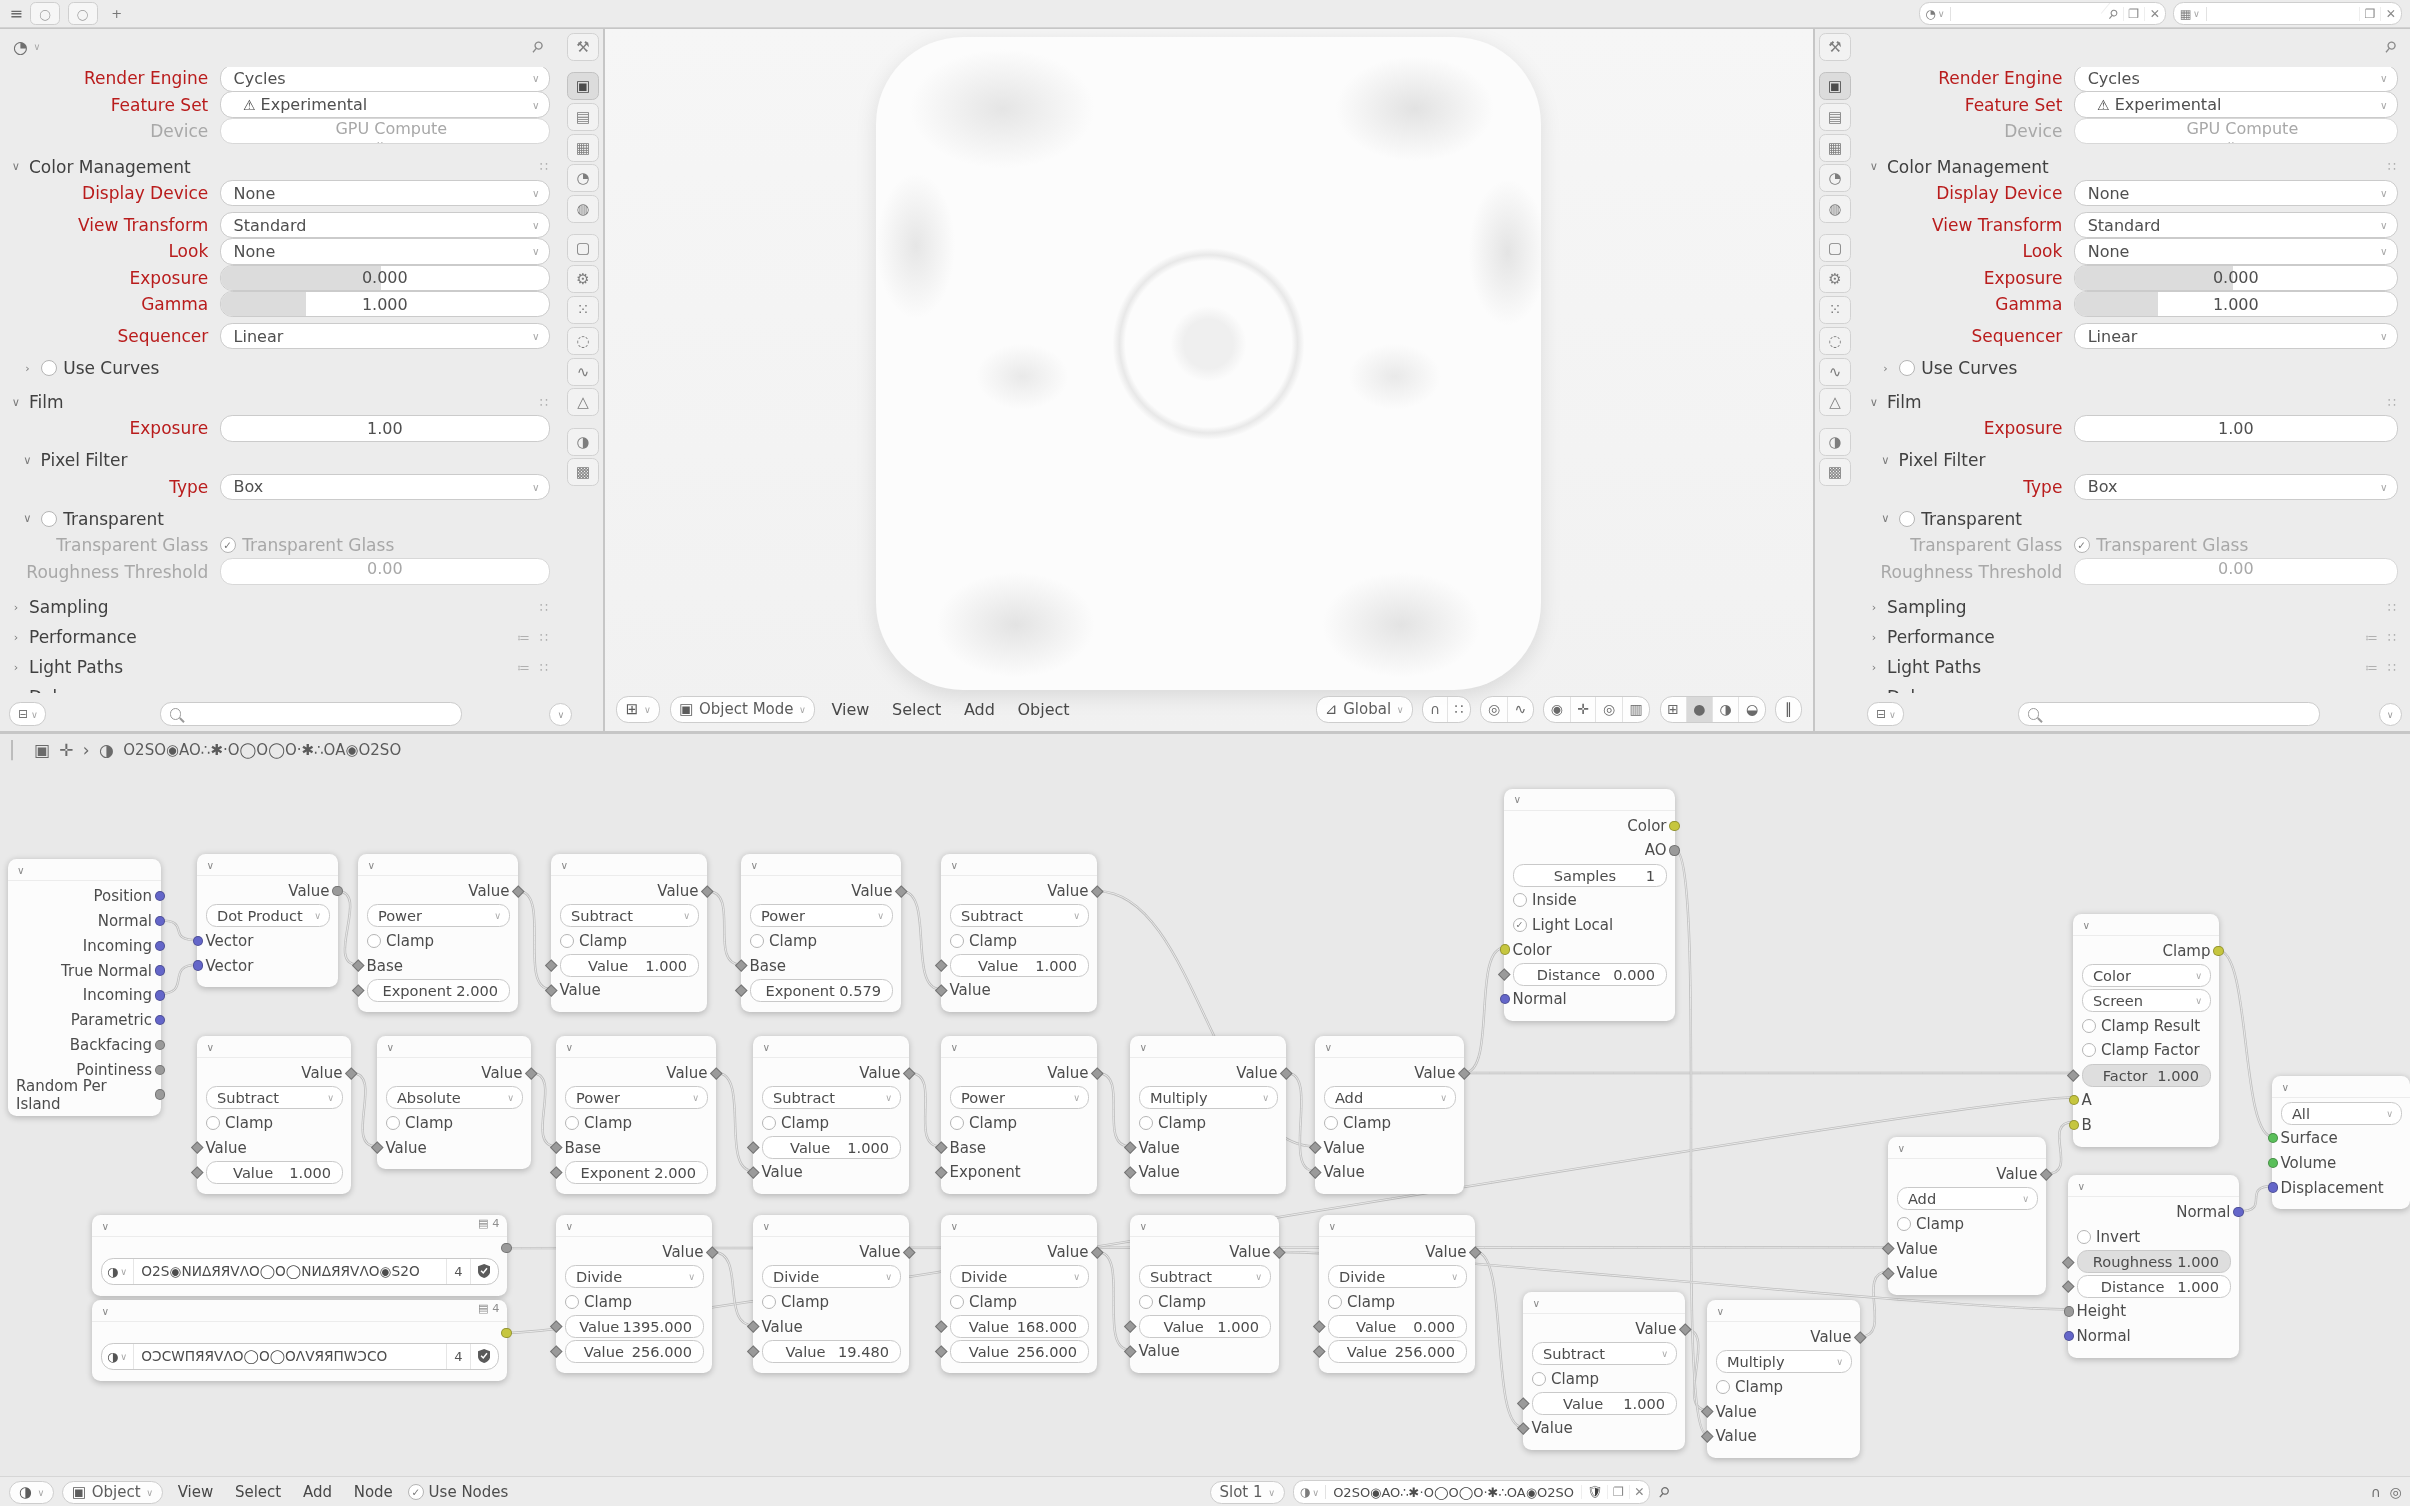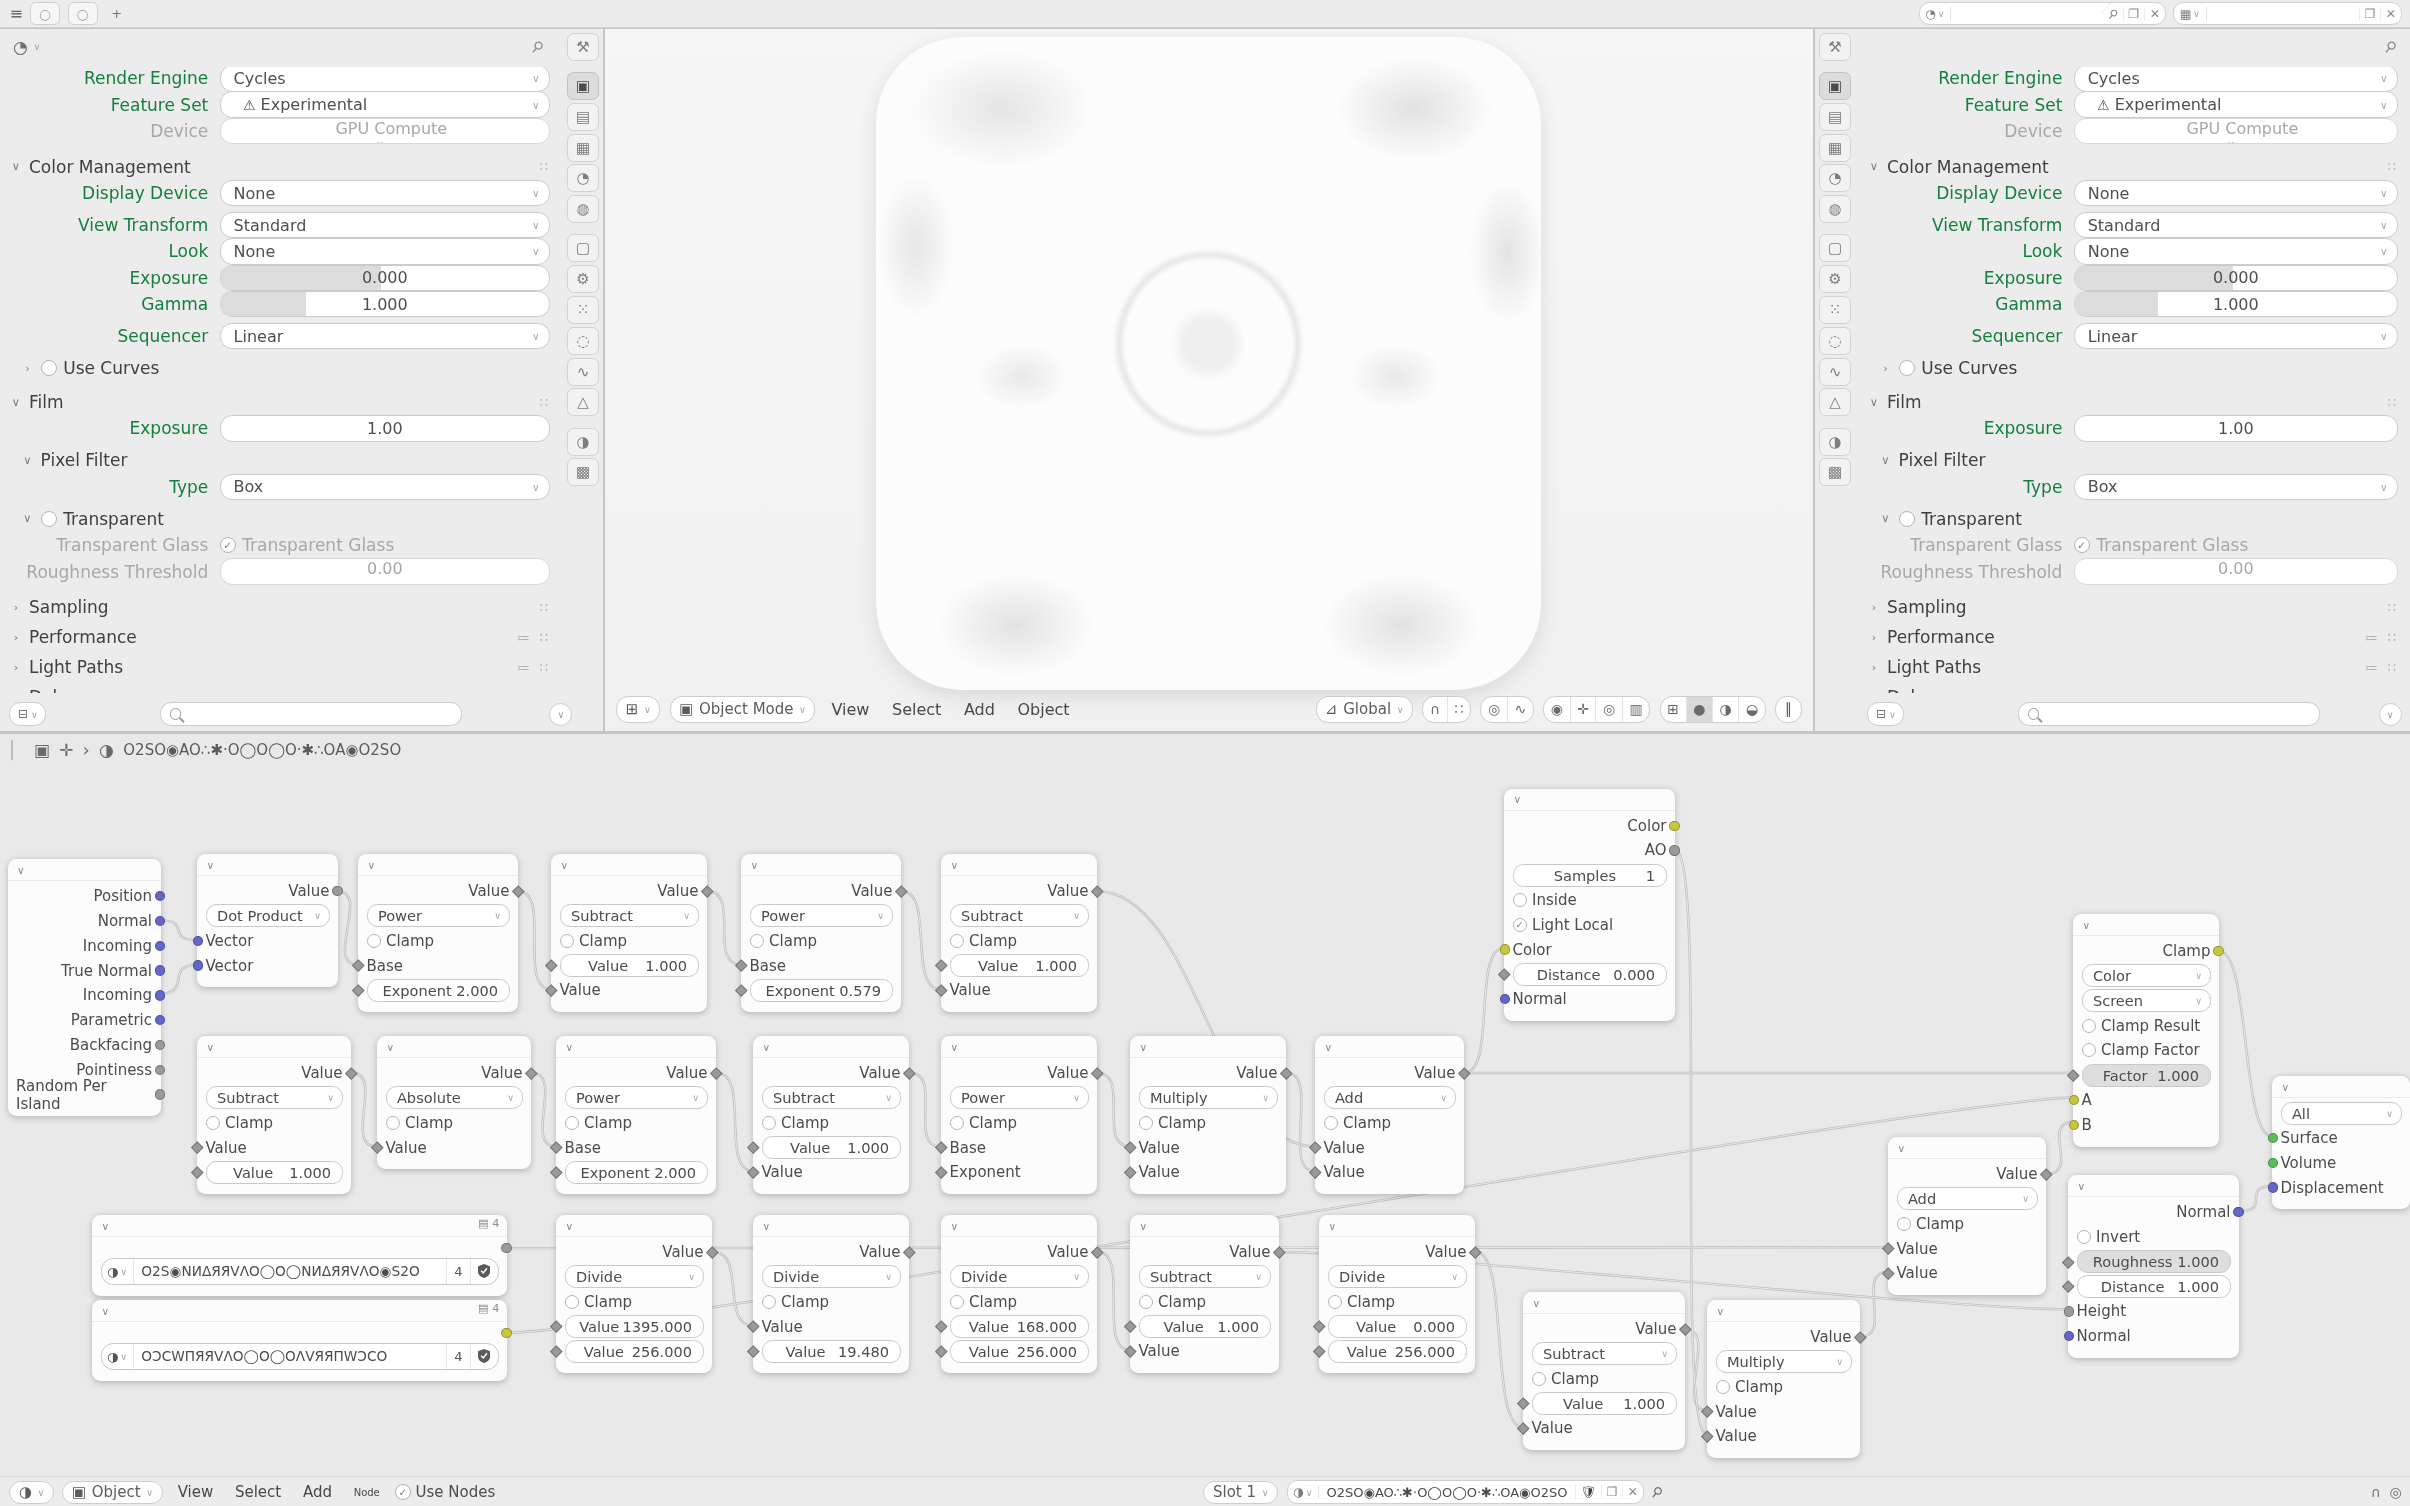--- a/index.html
+++ b/index.html
@@ -23,21 +23,21 @@
   .editor{position:absolute;background:#ececec;}
   #props-left{left:0;top:29px;width:603px;height:702px;}
   #props-right{left:1815px;top:29px;width:596px;height:702px;}
   #viewport{left:605px;top:29px;width:1208px;height:702px;background:linear-gradient(#f6f6f6,#f1f1f1);overflow:hidden;}
   #nodeed{left:0;top:734px;width:2411px;height:773px;background:#e9e9e9;overflow:hidden;}
   
   .pheader{position:absolute;top:5.6px;height:24.5px;display:flex;align-items:center;gap:5.6px;color:#6f6f6f;}
   .pin{font-size:15px;color:#8b8b8b;transform:rotate(40deg);display:inline-block;}
   .prows{position:absolute;top:38px;bottom:38px;overflow:hidden;}
   .prow{display:flex;align-items:center;height:22.6px;margin-bottom:3.8px;}
-  .plabel{width:39%;text-align:right;padding-right:11.3px;box-sizing:border-box;color:#15803d;font-size:17px;white-space:nowrap;}
+  .plabel{width:39%;text-align:right;padding-right:11.3px;box-sizing:border-box;color:#b91c1c;font-size:17px;white-space:nowrap;}
   .pwidget{flex:1;margin-right:13px;position:relative;}
   .wfield{height:24.5px;border:0.9px solid #cbcbcb;border-radius:12.2px;background:#fff;display:flex;
           align-items:center;font-size:16px;color:#4f4f4f;position:relative;overflow:hidden;}
   .wfield .txt{padding-left:13px;flex:1;text-align:left;white-space:nowrap;}
   .wfield .cc{padding-right:9.4px;color:#a8a8a8;font-size:10.4px;}
   .wfield.center .txt{text-align:center;padding:0;}
   .wfield .fillbar{position:absolute;left:0;top:0;bottom:0;background:#dcdcdc;z-index:0;}
   .wfield .txt,.wfield .cc{z-index:1;}
   .dim .wfield{color:#a8a8a8;border-color:#d8d8d8;flex-direction:column;}
   .dim .plabel{color:#a8a8a8;}
@@ -1613,21 +1613,21 @@
         <span class="chev">∨</span>
       </span>
     <span class="vp-pill" style="height:21px;">
       <span>▣</span>
       <span>Object</span>
         <span class="chev">∨</span>
       </span>
     <span class="vp-menu" style="font-size:15px;">View</span>
     <span class="vp-menu" style="font-size:15px;">Select</span>
     <span class="vp-menu" style="font-size:15px;">Add</span>
-    <span class="vp-menu" style="font-size:10px;">Node</span>
+    <span class="vp-menu" style="font-size:15px;">Node</span>
     <span class="uc-check">
       <span class="circle-chk">✓</span>
       <span>Use Nodes</span>
       </span>
     <span class="tb-spacer"></span>
     <span class="vp-pill" style="height:21px;">
       <span>Slot 1</span>
         <span class="chev">∨</span>
       </span>
     <div class="idblock" style="height:22.6px;">

